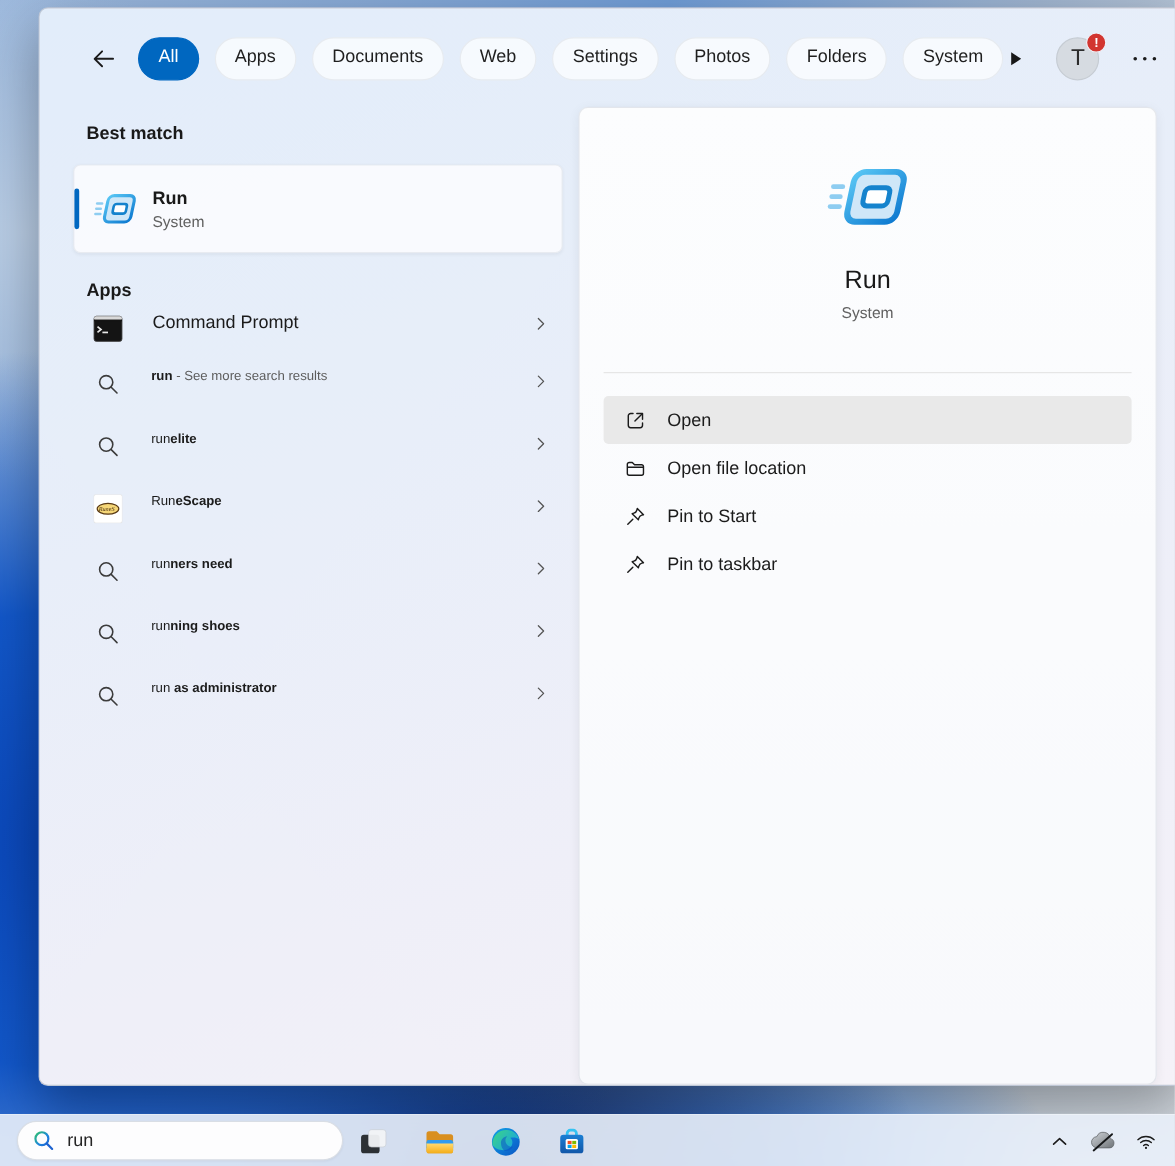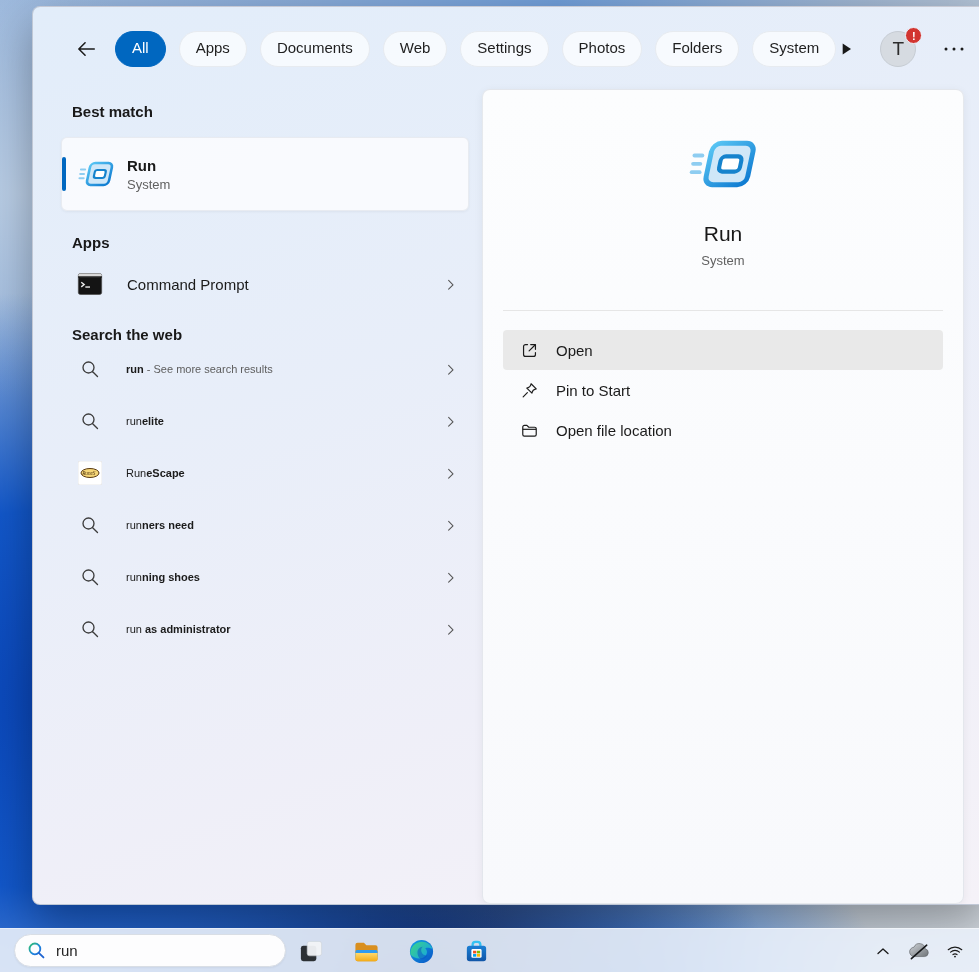--- a/index.html
+++ b/index.html
@@ -64,21 +64,21 @@
   .best-icon { width:38px; height:30px; flex:0 0 auto; }
   .best-meta { margin-left:12px; }
   .best-title { font-size:15px; font-weight:700; color:#191919; }
   .best-sub { font-size:13px; color:#616161; margin-top:3px; }
 
   .hdr-apps { margin-top:23px; }
   .hdr-web { margin-top:18px; }
   .hdr-settings { margin-top:17px; }
 
   .app-row, .web-row {
-    display:flex; align-items:center; height:48px; margin-left:28px; width:408px;
+    display:flex; height:48px; margin-left:28px; width:408px;
     padding:0 10px 0 15px; border-radius:4px; cursor:pointer;
   }
   .app-row { margin-top:9px; }
   .web-row { height:52px; }
   .cmd-icon { width:28px; height:28px; flex:0 0 auto; }
   .app-label { font-size:15px; margin-left:23px; }
   .row-icon { width:24px; height:24px; flex:0 0 auto; display:flex; align-items:center; justify-content:center; margin-left:2px; }
   .row-icon svg { width:20px; height:20px; }
   .row-icon.rs svg { width:24px; height:24px; }
   .row-text { font-size:11px; margin-left:24px; white-space:nowrap; }
@@ -246,21 +246,20 @@
           <rect x="8" y="14" width="4" height="1.2" fill="#e8e8e8"></rect>
         </svg>
         <span class="app-label">Command Prompt</span>
         <span class="chev">
           <svg viewBox="0 0 24 24">
               <path d="M9 5.5 16 12.5 9 19.5" fill="none" stroke="#555" stroke-width="1.7" stroke-linecap="round" stroke-linejoin="round"></path>
             </svg>
         </span>
       </div>
 
-      <div class="section-header hdr-web">Search the web</div>
 
       <div>
 
           <div class="web-row">
             <span class="row-icon">
               <svg viewBox="0 0 24 24" fill="none" stroke="#3c3c3c" stroke-width="1.6">
                 <circle cx="10.2" cy="10.2" r="6.6"></circle>
                 <path d="M15.2 15.2 21 21" stroke-linecap="round"></path>
               </svg>
             </span>
@@ -379,35 +378,44 @@
             <svg viewBox="0 0 24 24" fill="none" stroke="#1b1b1b" stroke-width="1.5" stroke-linecap="round" stroke-linejoin="round">
               <path d="M9.5 4.5H7a2.5 2.5 0 0 0-2.5 2.5v10A2.5 2.5 0 0 0 7 19.5h10a2.5 2.5 0 0 0 2.5-2.5v-2.5"></path>
               <path d="M13.5 4.5H19.5V10.5"></path>
                 <path d="M19 5 11.5 12.5"></path>
             </svg>
           </span>
           <span class="action-label">Open</span>
         </div>
         <div class="action-row">
           <span class="action-icon">
+            <svg viewBox="0 0 24 24" fill="none" stroke="#1b1b1b" stroke-width="1.5" stroke-linejoin="round">
+              <path d="M3.5 7.5a2 2 0 0 1 2-2h3.2l2.4 2.4h7.4a2 2 0 0 1 2 2V17a2 2 0 0 1-2 2h-13a2 2 0 0 1-2-2z"></path>
+              <path d="M3.5 10.5 h17"></path>
+            </svg>
+          </span>
+          <span class="action-label">Open file location</span>
+        </div>
+        <div class="action-row">
+          <span class="action-icon">
             <svg viewBox="0 0 24 24" fill="none" stroke="#1b1b1b" stroke-width="1.5" stroke-linecap="round" stroke-linejoin="round">
               <path d="M14 3.5 20.5 10l-1.8.5a4.5 4.5 0 0 0-3.1 3.1l-.5 1.8-6.5-6.5 1.8-.5a4.5 4.5 0 0 0 3.1-3.1z"></path>
               <path d="M9.3 14.7 4 20"></path>
             </svg>
           </span>
           <span class="action-label">Pin to Start</span>
         </div>
         <div class="action-row">
           <span class="action-icon">
-            <svg viewBox="0 0 24 24" fill="none" stroke="#1b1b1b" stroke-width="1.5" stroke-linejoin="round">
-              <path d="M3.5 7.5a2 2 0 0 1 2-2h3.2l2.4 2.4h7.4a2 2 0 0 1 2 2V17a2 2 0 0 1-2 2h-13a2 2 0 0 1-2-2z"></path>
-              <path d="M3.5 10.5 h17"></path>
+            <svg viewBox="0 0 24 24" fill="none" stroke="#1b1b1b" stroke-width="1.5" stroke-linecap="round" stroke-linejoin="round">
+              <path d="M14 3.5 20.5 10l-1.8.5a4.5 4.5 0 0 0-3.1 3.1l-.5 1.8-6.5-6.5 1.8-.5a4.5 4.5 0 0 0 3.1-3.1z"></path>
+              <path d="M9.3 14.7 4 20"></path>
             </svg>
           </span>
-          <span class="action-label">Open file location</span>
+          <span class="action-label">Pin to taskbar</span>
         </div>
       </div>
     </div>
   </div>
 
   <div class="taskbar">
     <div class="tb-search">
       <svg viewBox="0 0 24 24" fill="none">
         <circle cx="10" cy="10" r="6.8" stroke="url(#searchGrad)" stroke-width="2.3"></circle>
         <path d="M15.2 15.2 20.8 20.8" stroke="#1d63d0" stroke-width="2.3" stroke-linecap="round"></path>

